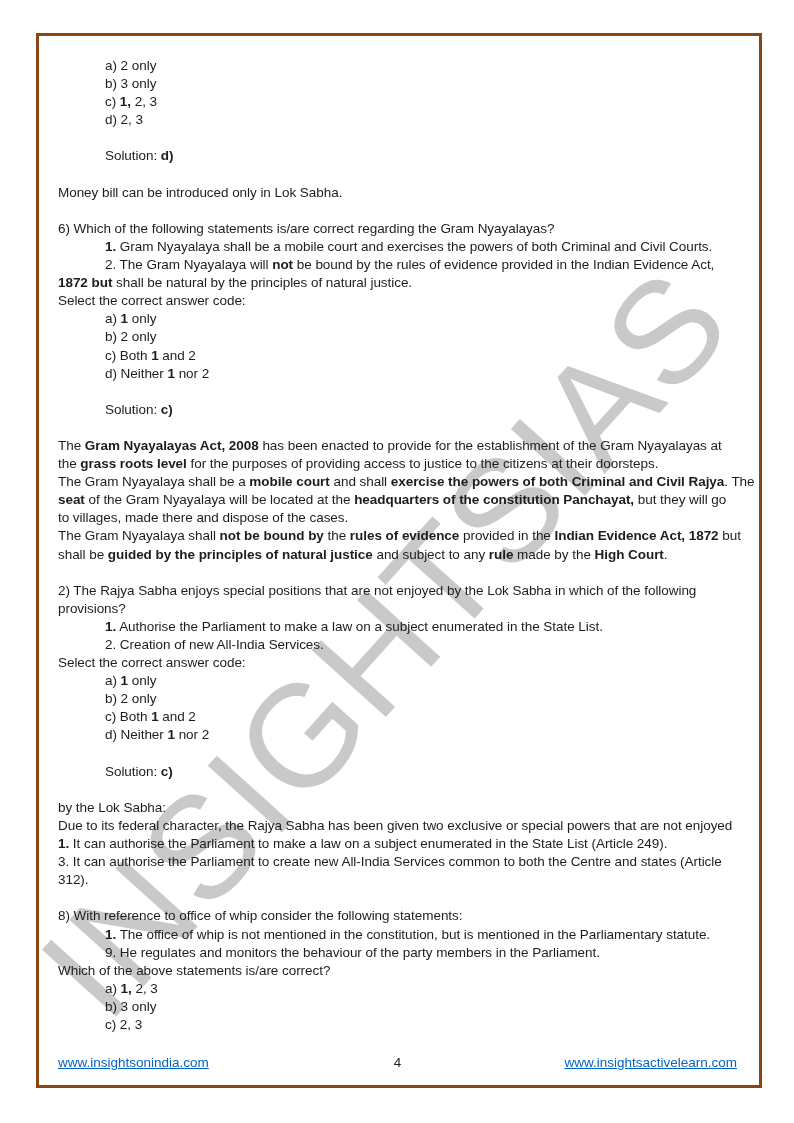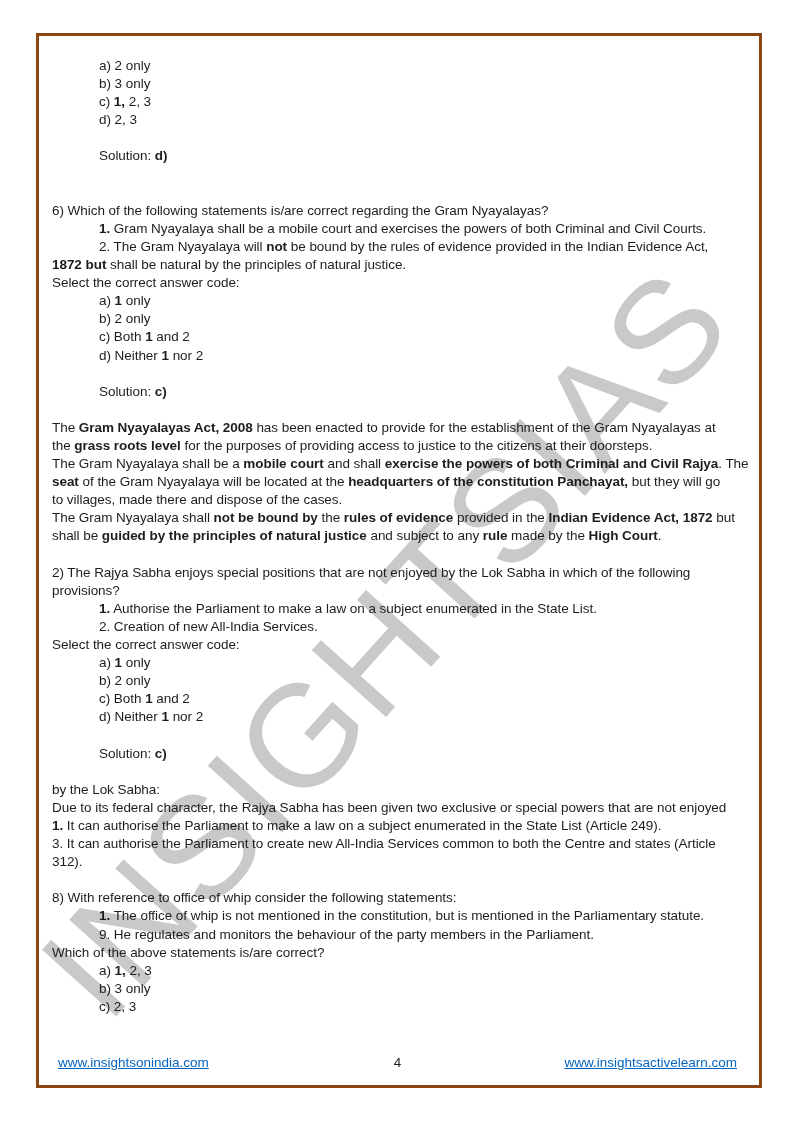--- a/index.html
+++ b/index.html
@@ -32,21 +32,21 @@
     font-weight:400;
     letter-spacing:2px;
     color:var(--watermark-color);
     white-space:nowrap;
     z-index:0;
     user-select:none;
     pointer-events:none;
   }
   .content{
     position:absolute;
-    left:13px;top:21px;
+    left:19px;top:21px;
     right:2px;
     z-index:1;
   }
   .line{
     height:18.1px;
     line-height:18.1px;
     font-size:13.5px;
     white-space:nowrap;
     letter-spacing:-0.05px;
   }
@@ -80,20 +80,21 @@
 <div class="frame">
   <div class="watermark">INSIGHTSIAS</div>
   <div class="content">
       <div class="line indent"><span>a) 2 only</span></div>
       <div class="line indent"><span>b) 3 only</span></div>
       <div class="line indent"><span>c) </span><span class="b">1,</span><span> 2, 3</span></div>
       <div class="line indent"><span>d) 2, 3</span></div>
       <div class="line">&nbsp;</div>
       <div class="line indent"><span>Solution: </span><span class="b">d)</span></div>
       <div class="line">&nbsp;</div>
+      <div class="line"><span>Money bill can be introduced only in Lok Sabha.</span></div>
       <div class="line">&nbsp;</div>
       <div class="line"><span>6) Which of the following statements is/are correct regarding the Gram Nyayalayas?</span></div>
       <div class="line indent"><span class="b">1.</span><span> Gram Nyayalaya shall be a mobile court and exercises the powers of both Criminal and Civil Courts.</span></div>
       <div class="line indent"><span>2. The Gram Nyayalaya will </span><span class="b">not</span><span> be bound by the rules of evidence provided in the Indian Evidence Act,</span></div>
       <div class="line"><span class="b">1872 but</span><span> shall be natural by the principles of natural justice.</span></div>
       <div class="line"><span>Select the correct answer code:</span></div>
       <div class="line indent"><span>a) </span><span class="b">1</span><span> only</span></div>
       <div class="line indent"><span>b) 2 only</span></div>
       <div class="line indent"><span>c) Both </span><span class="b">1</span><span> and 2</span></div>
       <div class="line indent"><span>d) Neither </span><span class="b">1</span><span> nor 2</span></div>

